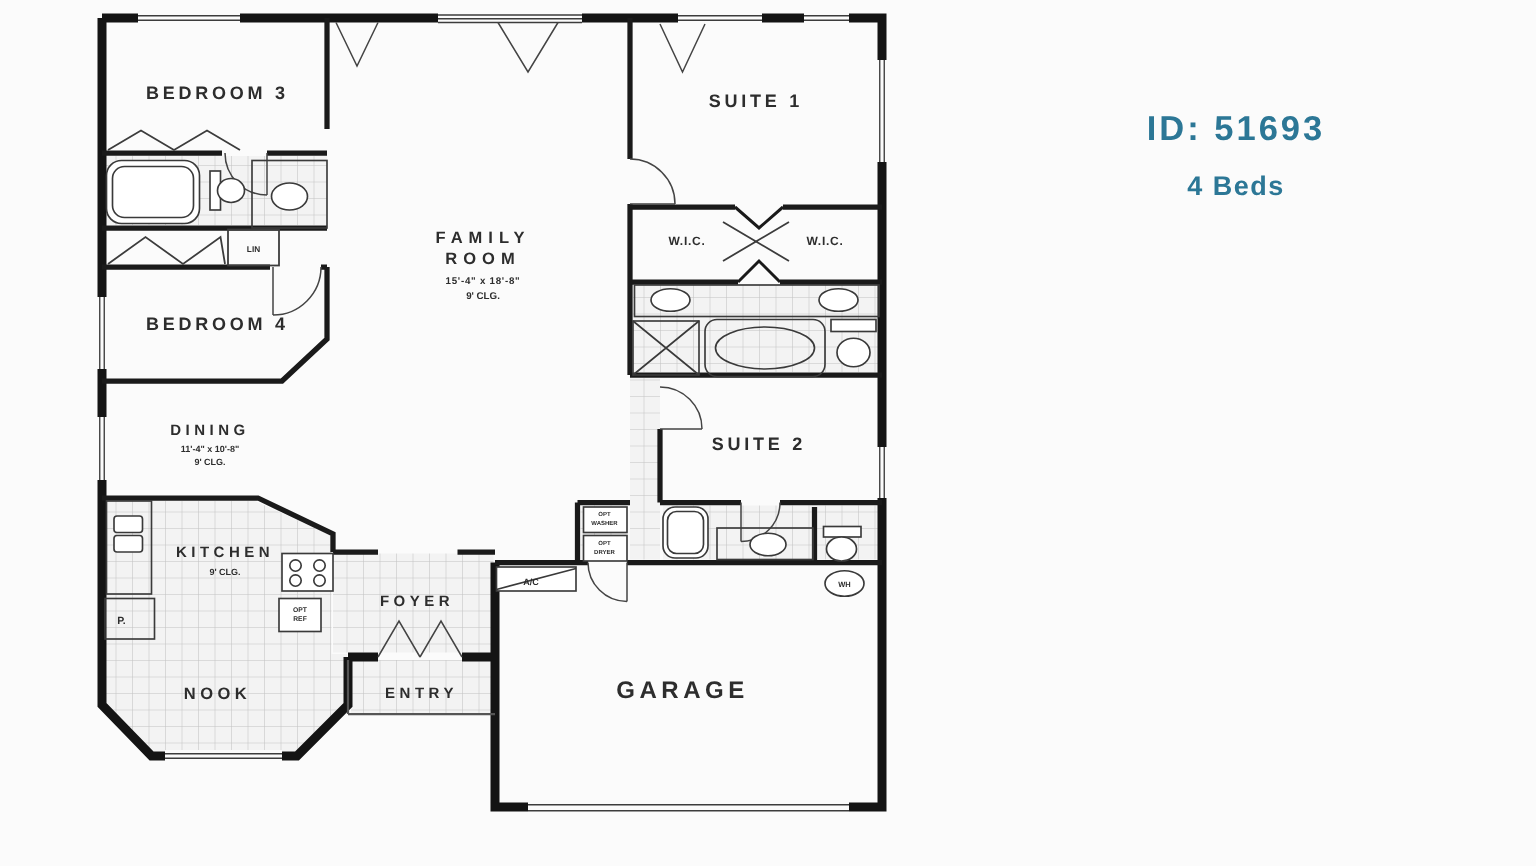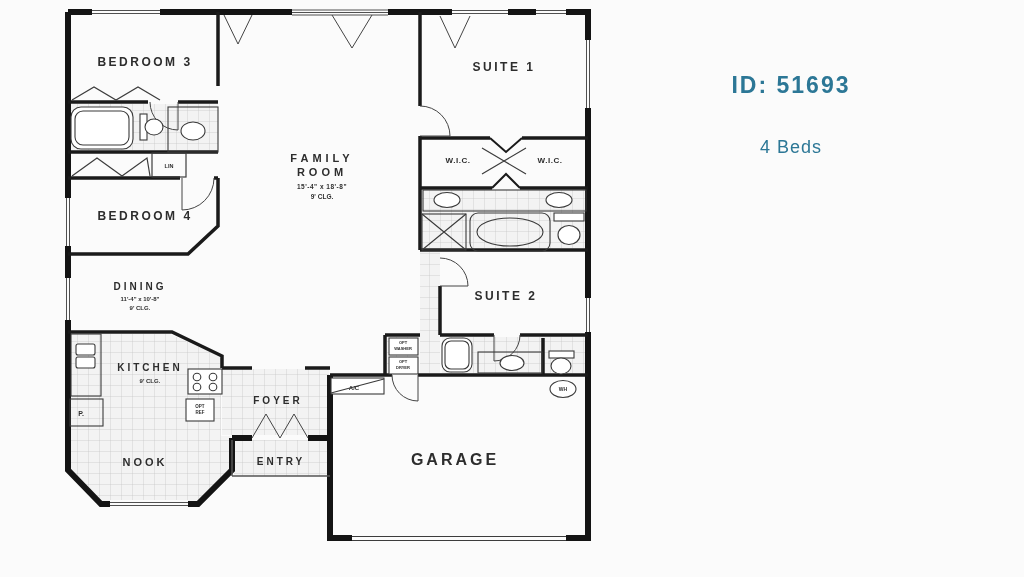--- a/index.html
+++ b/index.html
@@ -1,21 +1,21 @@
 <!DOCTYPE html>
 <html><head>
 <meta charset="utf-8">
 <style>
   html,body{margin:0;padding:0;background:#fbfbfb;width:1024px;height:577px;overflow:hidden;
     font-family:"Liberation Sans",sans-serif;}
   .stage{position:relative;width:1008px;height:577px;background:#fbfbfb;}
   svg text{font-family:"Liberation Sans",sans-serif;font-weight:bold;fill:#2d2d2d;}
-  .info-panel{position:absolute;left:691px;top:72px;width:200px;text-align:center;color:#2c7796;}
+  .info-panel{position:absolute;left:724px;top:72px;width:200px;text-align:center;color:#2c7796;}
   .info-id{font-size:23px;font-weight:bold;letter-spacing:2px;}
-  .info-beds{font-size:18px;font-weight:normal;margin-top:38px;letter-spacing:1px;}
+  .info-beds{font-size:18px;font-weight:bold;margin-top:15px;letter-spacing:1px;}
   .info-baths{font-size:18px;font-weight:bold;letter-spacing:1px;}
 </style>
 </head>
 <body>
 
 <div class="stage">
 
   <svg width="1024" height="577" viewBox="0 0 1024 577">
     <defs>
       <pattern id="tile" patternUnits="userSpaceOnUse" width="11" height="11">

